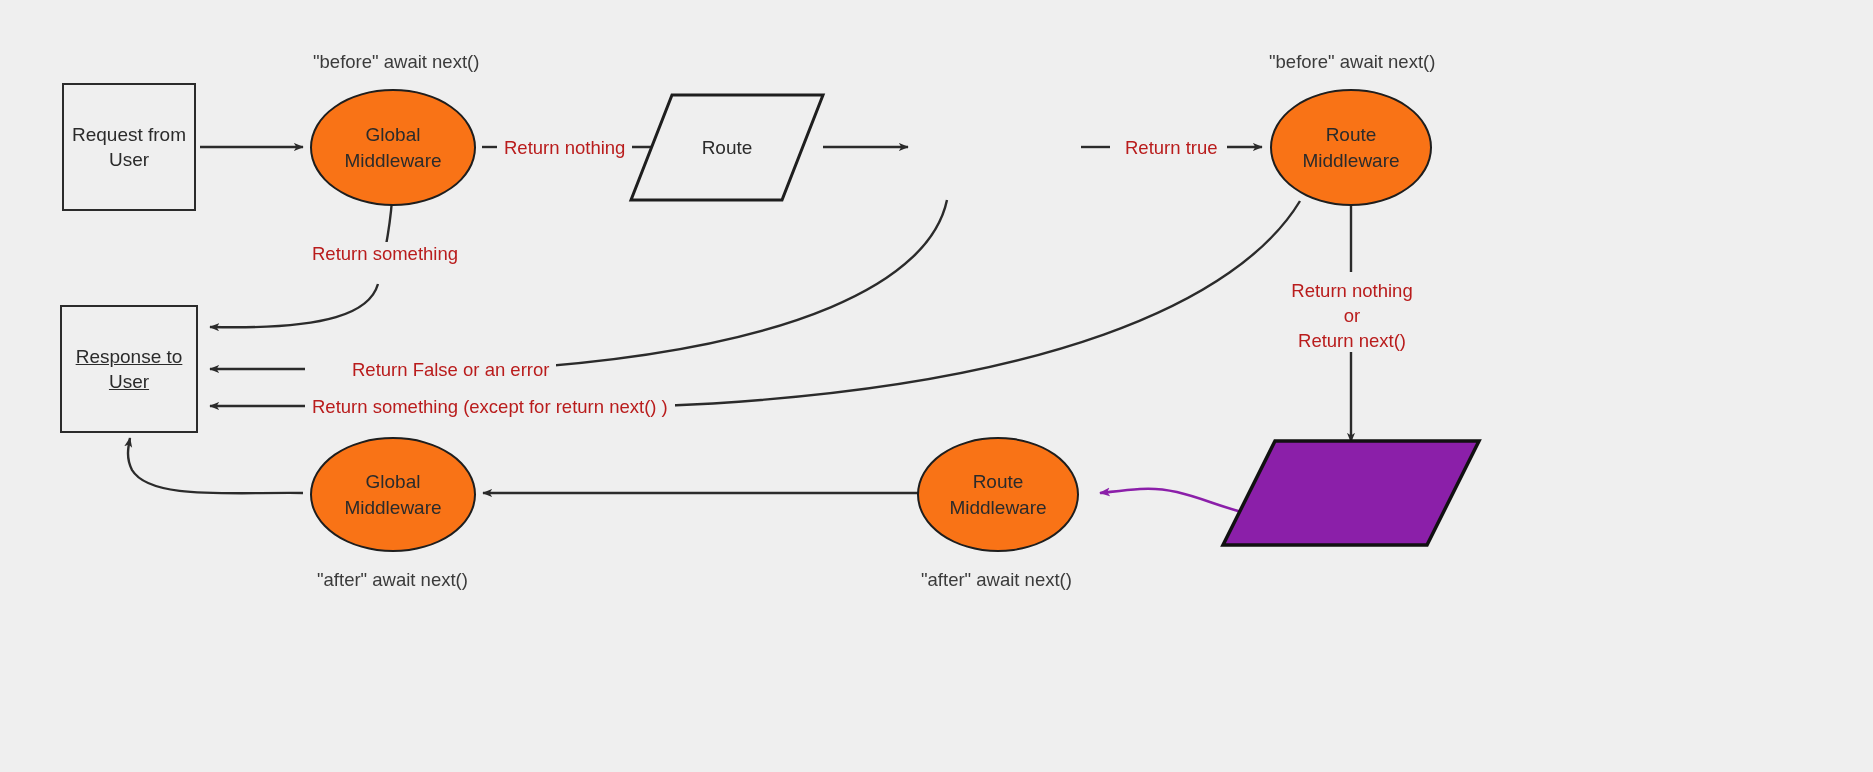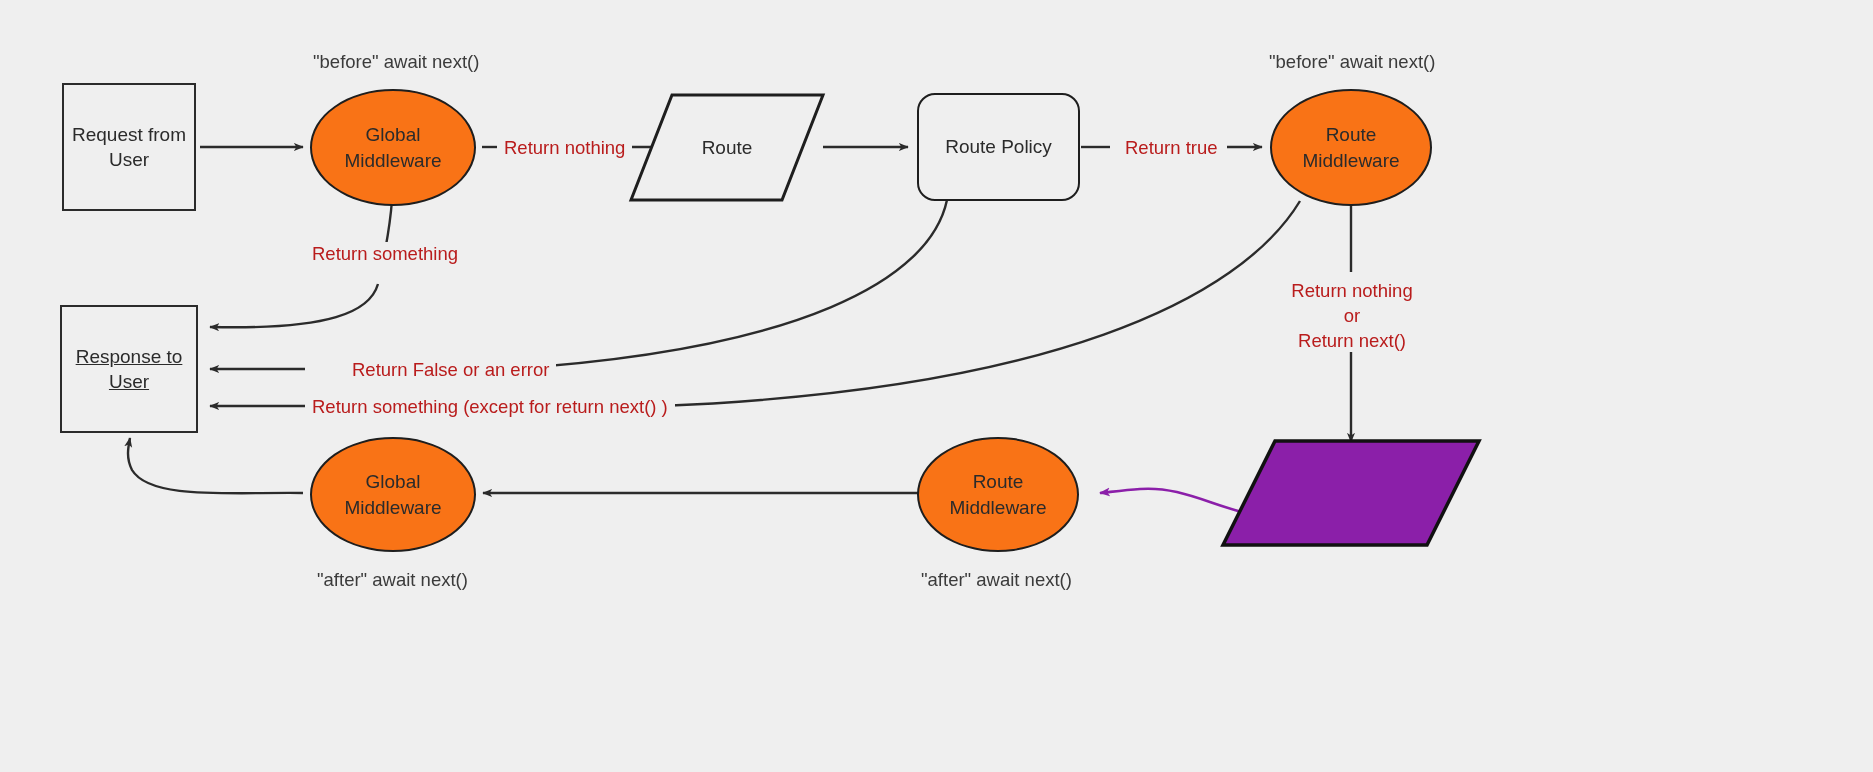--- a/index.html
+++ b/index.html
@@ -153,25 +153,20 @@
 
   <div class="node node-para" style="left:628px; top:92px; width:198px; height:111px;">
     <svg class="para-skin" viewBox="0 0 198 111" preserveAspectRatio="none">
       <polygon points="44,3 195,3 154,108 3,108" fill="#efefef" stroke="#1e1e1e" stroke-width="3" vector-effect="non-scaling-stroke"></polygon>
     </svg>
     <div class="label">
       <div>Route</div>
     </div>
   </div>
 
-  <div class="node node-round" style="left:917px; top:93px; width:163px; height:108px;">
-    <div class="label">
-      <div>Route Policy</div>
-    </div>
-  </div>
 
   <div class="node node-ellipse" style="left:1270px; top:89px; width:162px; height:117px;">
     <div class="label">
       <div>Route</div>
       <div>Middleware</div>
     </div>
   </div>
 
   <div class="node node-rect" style="left:60px; top:305px; width:138px; height:128px;text-decoration:underline;">
     <div class="label">

